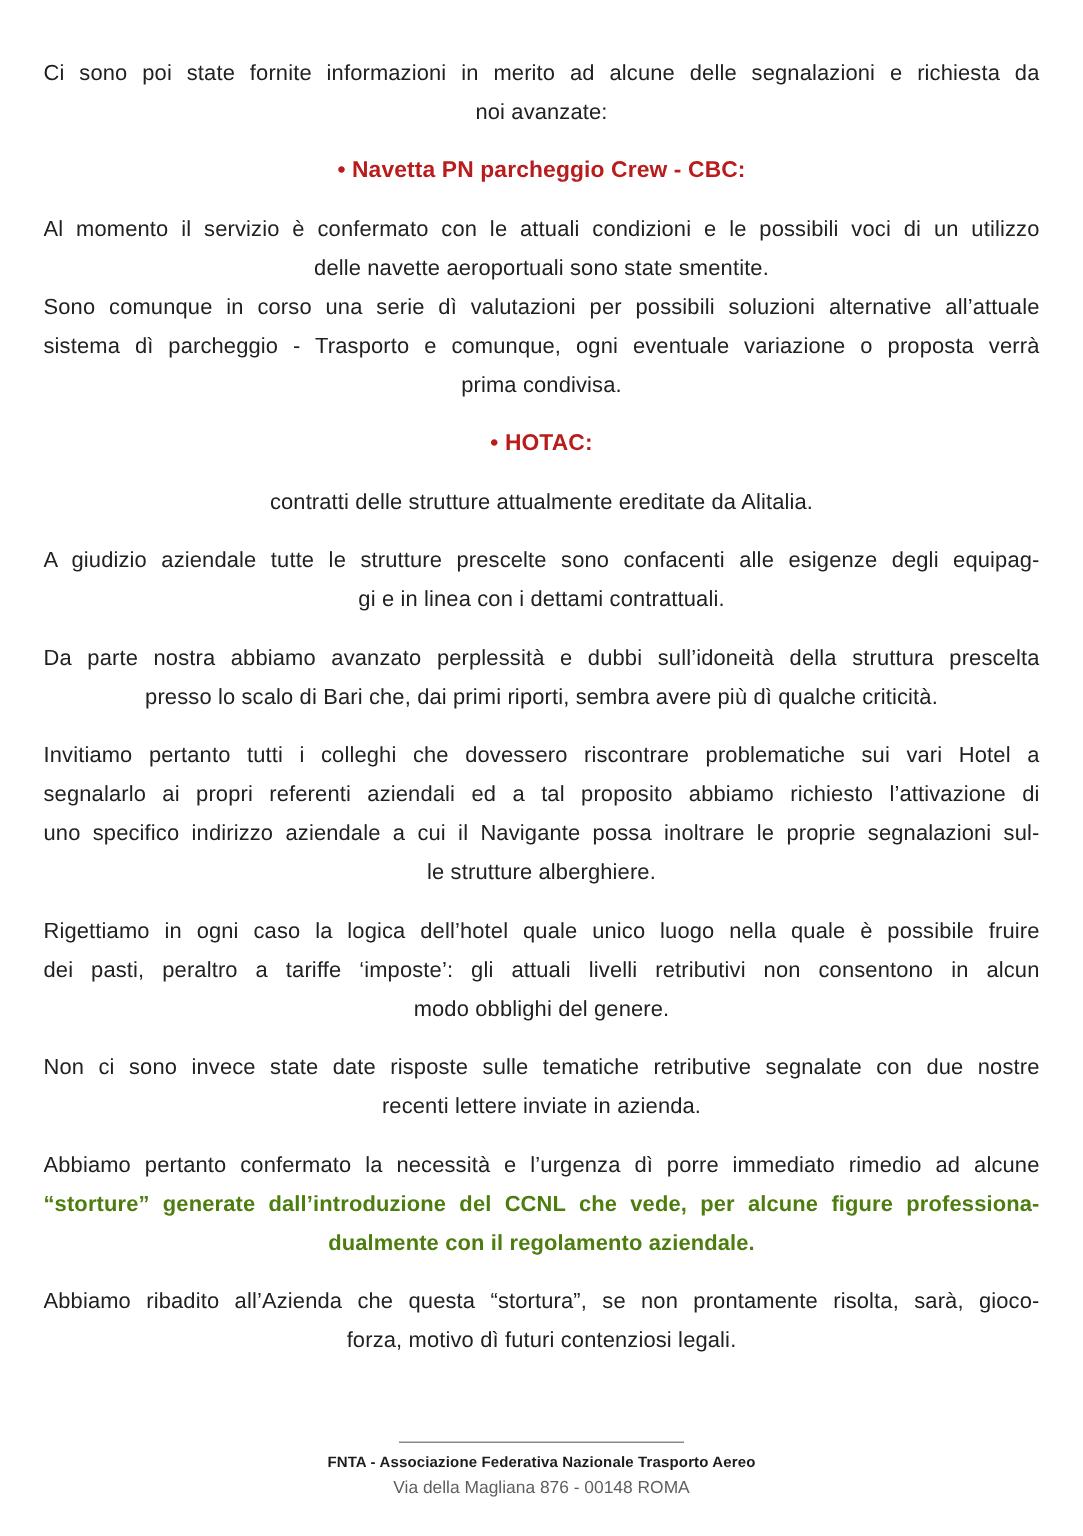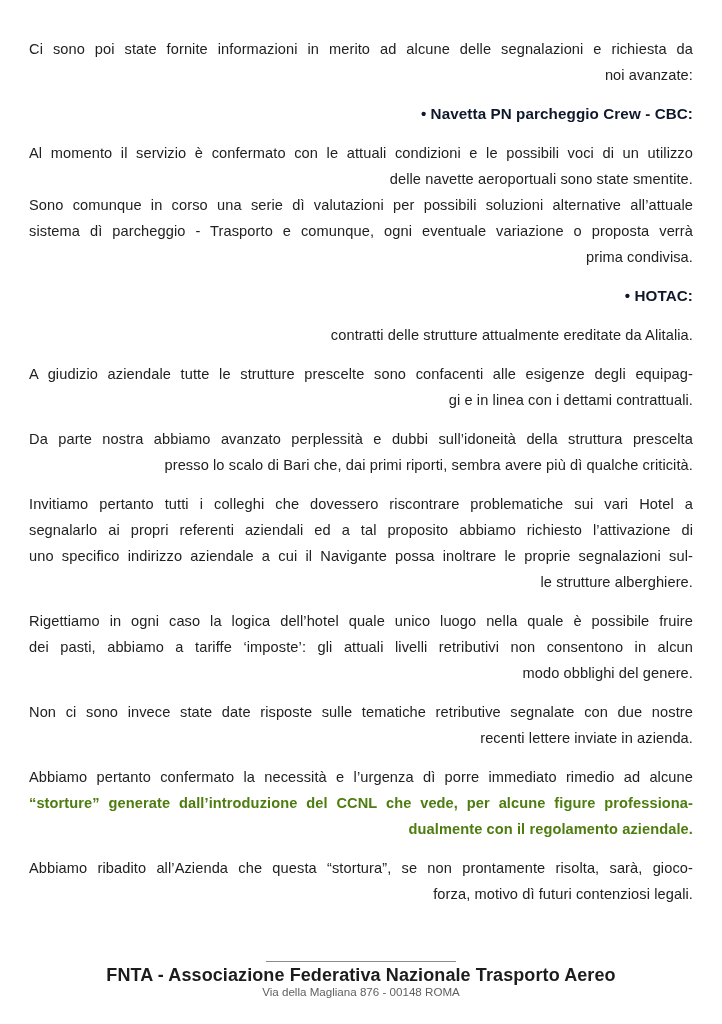--- a/index.html
+++ b/index.html
@@ -26,48 +26,48 @@
     flex: 1 1 auto;
   }
   .block {
     margin: 0 0 13px 0;
     font-size: 14.6px;
     line-height: 26px;
     letter-spacing: 0.1px;
   }
   .block:last-child { margin-bottom: 0; }
   .line {
-    text-align: right;
+    text-align: center;
     overflow: hidden;
     white-space: normal;
   }
   .line.j {
     text-align: justify;
     text-align-last: justify;
     text-justify: inter-word;
   }
   .line.b { font-weight: bold; color: #4d7c0f; }
   .block.bullet .line {
     font-weight: bold;
-    color: #0f172a;
+    color: #b91c1c;
     font-size: 15.2px;
   }
   .footer {
     flex: 0 0 auto;
     text-align: center;
     padding-bottom: 24px;
   }
   .footer-divider {
     width: 190px;
     height: 0;
     border-top: 1px solid #8a8a8a;
     margin: 4px auto 5px auto;
   }
   .footer-org {
-    font-size: 18px;
+    font-size: 10px;
     font-weight: bold;
     color: #1c1c1c;
     line-height: 17px;
     letter-spacing: 0.1px;
   }
   .footer-addr {
     font-size: 11.6px;
     color: #5f5f5f;
     line-height: 16px;
   }
@@ -106,21 +106,21 @@
         <div class="line">presso lo scalo di Bari che, dai primi riporti, sembra avere più dì qualche criticità.</div>
       </div>
       <div class="block paragraph">
         <div class="line j">Invitiamo pertanto tutti i colleghi che dovessero riscontrare problematiche sui vari Hotel a</div>
         <div class="line j">segnalarlo ai propri referenti aziendali ed a tal proposito abbiamo richiesto l’attivazione di</div>
         <div class="line j">uno specifico indirizzo aziendale a cui il Navigante possa inoltrare le proprie segnalazioni sul-</div>
         <div class="line">le strutture alberghiere.</div>
       </div>
       <div class="block paragraph">
         <div class="line j">Rigettiamo in ogni caso la logica dell’hotel quale unico luogo nella quale è possibile fruire</div>
-        <div class="line j">dei pasti, abbiamo a tariffe ‘imposte’: gli attuali livelli retributivi non consentono in alcun</div>
+        <div class="line j">dei pasti, peraltro a tariffe ‘imposte’: gli attuali livelli retributivi non consentono in alcun</div>
         <div class="line">modo obblighi del genere.</div>
       </div>
       <div class="block paragraph">
         <div class="line j">Non ci sono invece state date risposte sulle tematiche retributive segnalate con due nostre</div>
         <div class="line">recenti lettere inviate in azienda.</div>
       </div>
       <div class="block paragraph">
         <div class="line j">Abbiamo pertanto confermato la necessità e l’urgenza dì porre immediato rimedio ad alcune</div>
         <div class="line j b">“storture” generate dall’introduzione del CCNL che vede, per alcune figure professiona-</div>
         <div class="line b">dualmente con il regolamento aziendale.</div>

